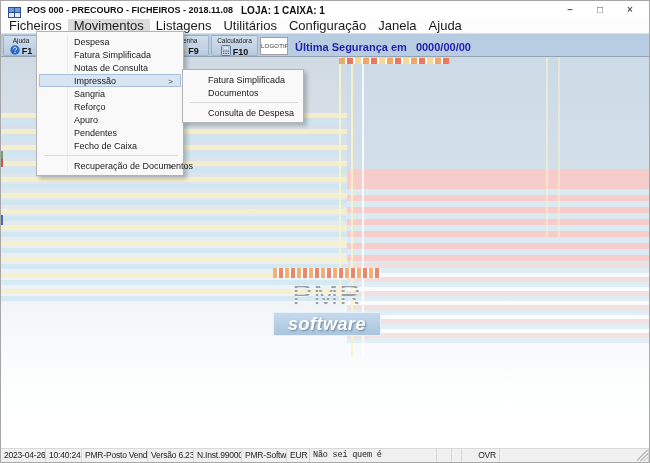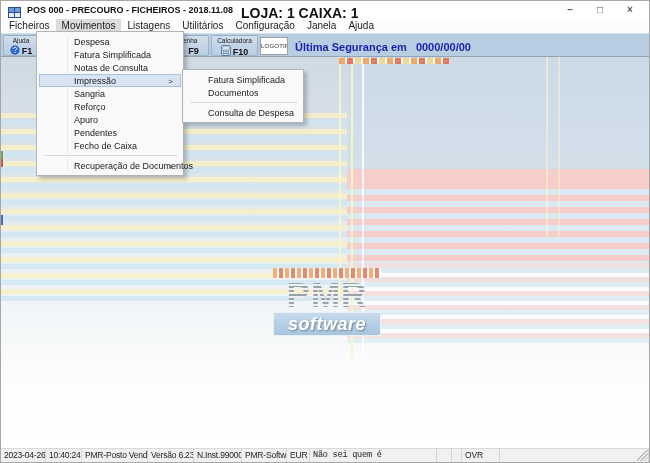--- a/index.html
+++ b/index.html
@@ -4,27 +4,27 @@
 <style>
   html,body{margin:0;padding:0;background:#e8e8e8;}
   *{box-sizing:border-box;}
   .window{position:relative;width:650px;height:463px;background:#fff;border:1px solid #a7a7a7;
     font-family:"Liberation Sans",sans-serif;overflow:hidden;}
 
   
   .titlebar{position:absolute;left:0;top:0;right:0;height:18px;background:#ffffff;font-weight:bold;}
   .app-icon{position:absolute;left:7px;top:3px;width:13px;height:11px;}
   .title-text{position:absolute;left:26px;top:4px;font-size:9px;color:#111;white-space:nowrap;}
-  .loja-text{position:absolute;left:240px;top:4px;font-size:14px;color:#111;white-space:nowrap;}
+  .loja-text{position:absolute;left:240px;top:4px;font-size:10px;color:#111;white-space:nowrap;}
   .win-controls{position:absolute;right:4px;top:0;height:18px;display:flex;}
   .wc{width:30px;text-align:center;font-size:10px;color:#595959;line-height:17px;cursor:default;}
 
   
   .menubar{position:absolute;left:0;top:18px;right:0;height:14px;background:#fcfcfc;display:flex;padding-left:2px;}
-  .mb-item{padding:0 6px;font-size:10px;line-height:14px;color:#1c1c1c;white-space:nowrap;}
+  .mb-item{padding:0 6px;font-size:13px;line-height:14px;color:#1c1c1c;white-space:nowrap;}
   .mb-item.active{background:#dcdcdc;}
 
   
   .toolbar{position:absolute;left:0;top:32px;right:0;height:24px;background:#b9cde2;
     border-top:1px solid #d4e0ec;border-bottom:1px solid #93a3b1;}
   .tb-btn{position:absolute;top:1px;height:21px;text-align:center;border:1px solid rgba(110,135,160,.45);
     border-radius:2px;background:linear-gradient(180deg,rgba(255,255,255,.35),rgba(255,255,255,0));padding-top:1px;}
   .tb-small{display:block;font-size:6.5px;line-height:7px;color:#1d1d1d;white-space:nowrap;overflow:hidden;}
   .tb-row{display:flex;align-items:center;justify-content:center;gap:2px;font-size:9px;font-weight:bold;color:#101010;margin-top:1px;}
   .btn-ajuda{left:2px;width:36px;}
@@ -52,21 +52,21 @@
   .v1{left:338px;height:246px;} .v2{left:350px;height:300px;} .v3{left:361px;height:300px;background:rgba(255,255,255,.8);}
   .v4{left:545px;height:180px;opacity:.7;} .v5{left:557px;height:180px;opacity:.55;}
   .tiles-top{position:absolute;left:338px;top:1px;width:110px;height:6px;
     background:repeating-linear-gradient(90deg,#f0a868 0 6px,#fff 6px 8px,#e87862 8px 14px,#fff 14px 16px,#f0d898 16px 22px,#fff 22px 24px);}
   .tiles-logo{position:absolute;left:272px;top:211px;width:108px;height:10px;
     background:repeating-linear-gradient(90deg,#f2b078 0 4px,#fff 4px 6px,#e88870 6px 10px,#fff 10px 12px);}
   .edge-marks{position:absolute;left:0;top:0;width:2px;height:385px;
     background:linear-gradient(180deg,transparent 0 94px,#7aa05a 94px 102px,#c05a50 102px 110px,
     transparent 110px 158px,#4a6ab0 158px 168px,transparent 168px);}
   .logo{position:absolute;left:272px;top:221px;width:108px;text-align:center;}
-  .logo-pmr{display:inline-block;font-size:35px;line-height:33px;font-weight:700;letter-spacing:1px;
+  .logo-pmr{display:inline-block;font-size:30px;line-height:33px;font-weight:400;letter-spacing:1px;
     background:repeating-linear-gradient(180deg,#99a1a9 0 2px,#eef1f3 2px 4px);
     -webkit-background-clip:text;background-clip:text;color:transparent;}
   .logo-soft{margin-top:1px;background:linear-gradient(180deg,#c6daec,#a9c5df);border:1px solid #e9f1f8;
     color:#fff;font-style:italic;font-weight:bold;font-size:18px;line-height:22px;letter-spacing:.5px;
     text-shadow:1px 1px 2px rgba(95,115,135,.85);}
 
   
   .menu-panel{position:absolute;left:35px;top:30px;width:148px;background:#f9f9f9;border:1px solid #b3b3b3;
     box-shadow:3px 3px 4px rgba(0,0,0,.22);padding:3px 2px;z-index:10;}
   .menu-panel::before{content:'';position:absolute;left:30px;top:3px;bottom:3px;width:1px;background:#ececec;}
@@ -257,18 +257,18 @@
   <div class="sb-cell" style="width: 45px;"><span>2023-04-26</span></div>
       <div class="sb-cell" style="width: 36px;"><span>10:40:24</span></div>
       <div class="sb-cell" style="width: 66px;"><span>PMR-Posto Vendas</span></div>
       <div class="sb-cell" style="width: 46px;"><span>Versão 6.230</span></div>
       <div class="sb-cell" style="width: 48px; text-align: right;"><span>N.Inst.99000</span></div>
       <div class="sb-cell" style="width: 45px;"><span>PMR-Software®</span></div>
       <div class="sb-cell" style="width: 23px;"><span>EUR</span></div>
       <div class="sb-cell" style="width: 127px; font-family: Liberation Mono, monospace;"><span>Não sei quem é</span></div>
       <div class="sb-cell" style="width: 15px;"><span></span></div>
       <div class="sb-cell" style="width: 10px;"><span></span></div>
-      <div class="sb-cell" style="width: 38px; text-align: left;"><span>OVR</span></div>
+      <div class="sb-cell" style="width: 38px; text-align: right;"><span>OVR</span></div>
       <div class="sb-cell" style="flex: 1 1 auto;"><span></span></div>
     </div>
   <div class="grip"></div>
 
 </div>
 
 </body></html>

